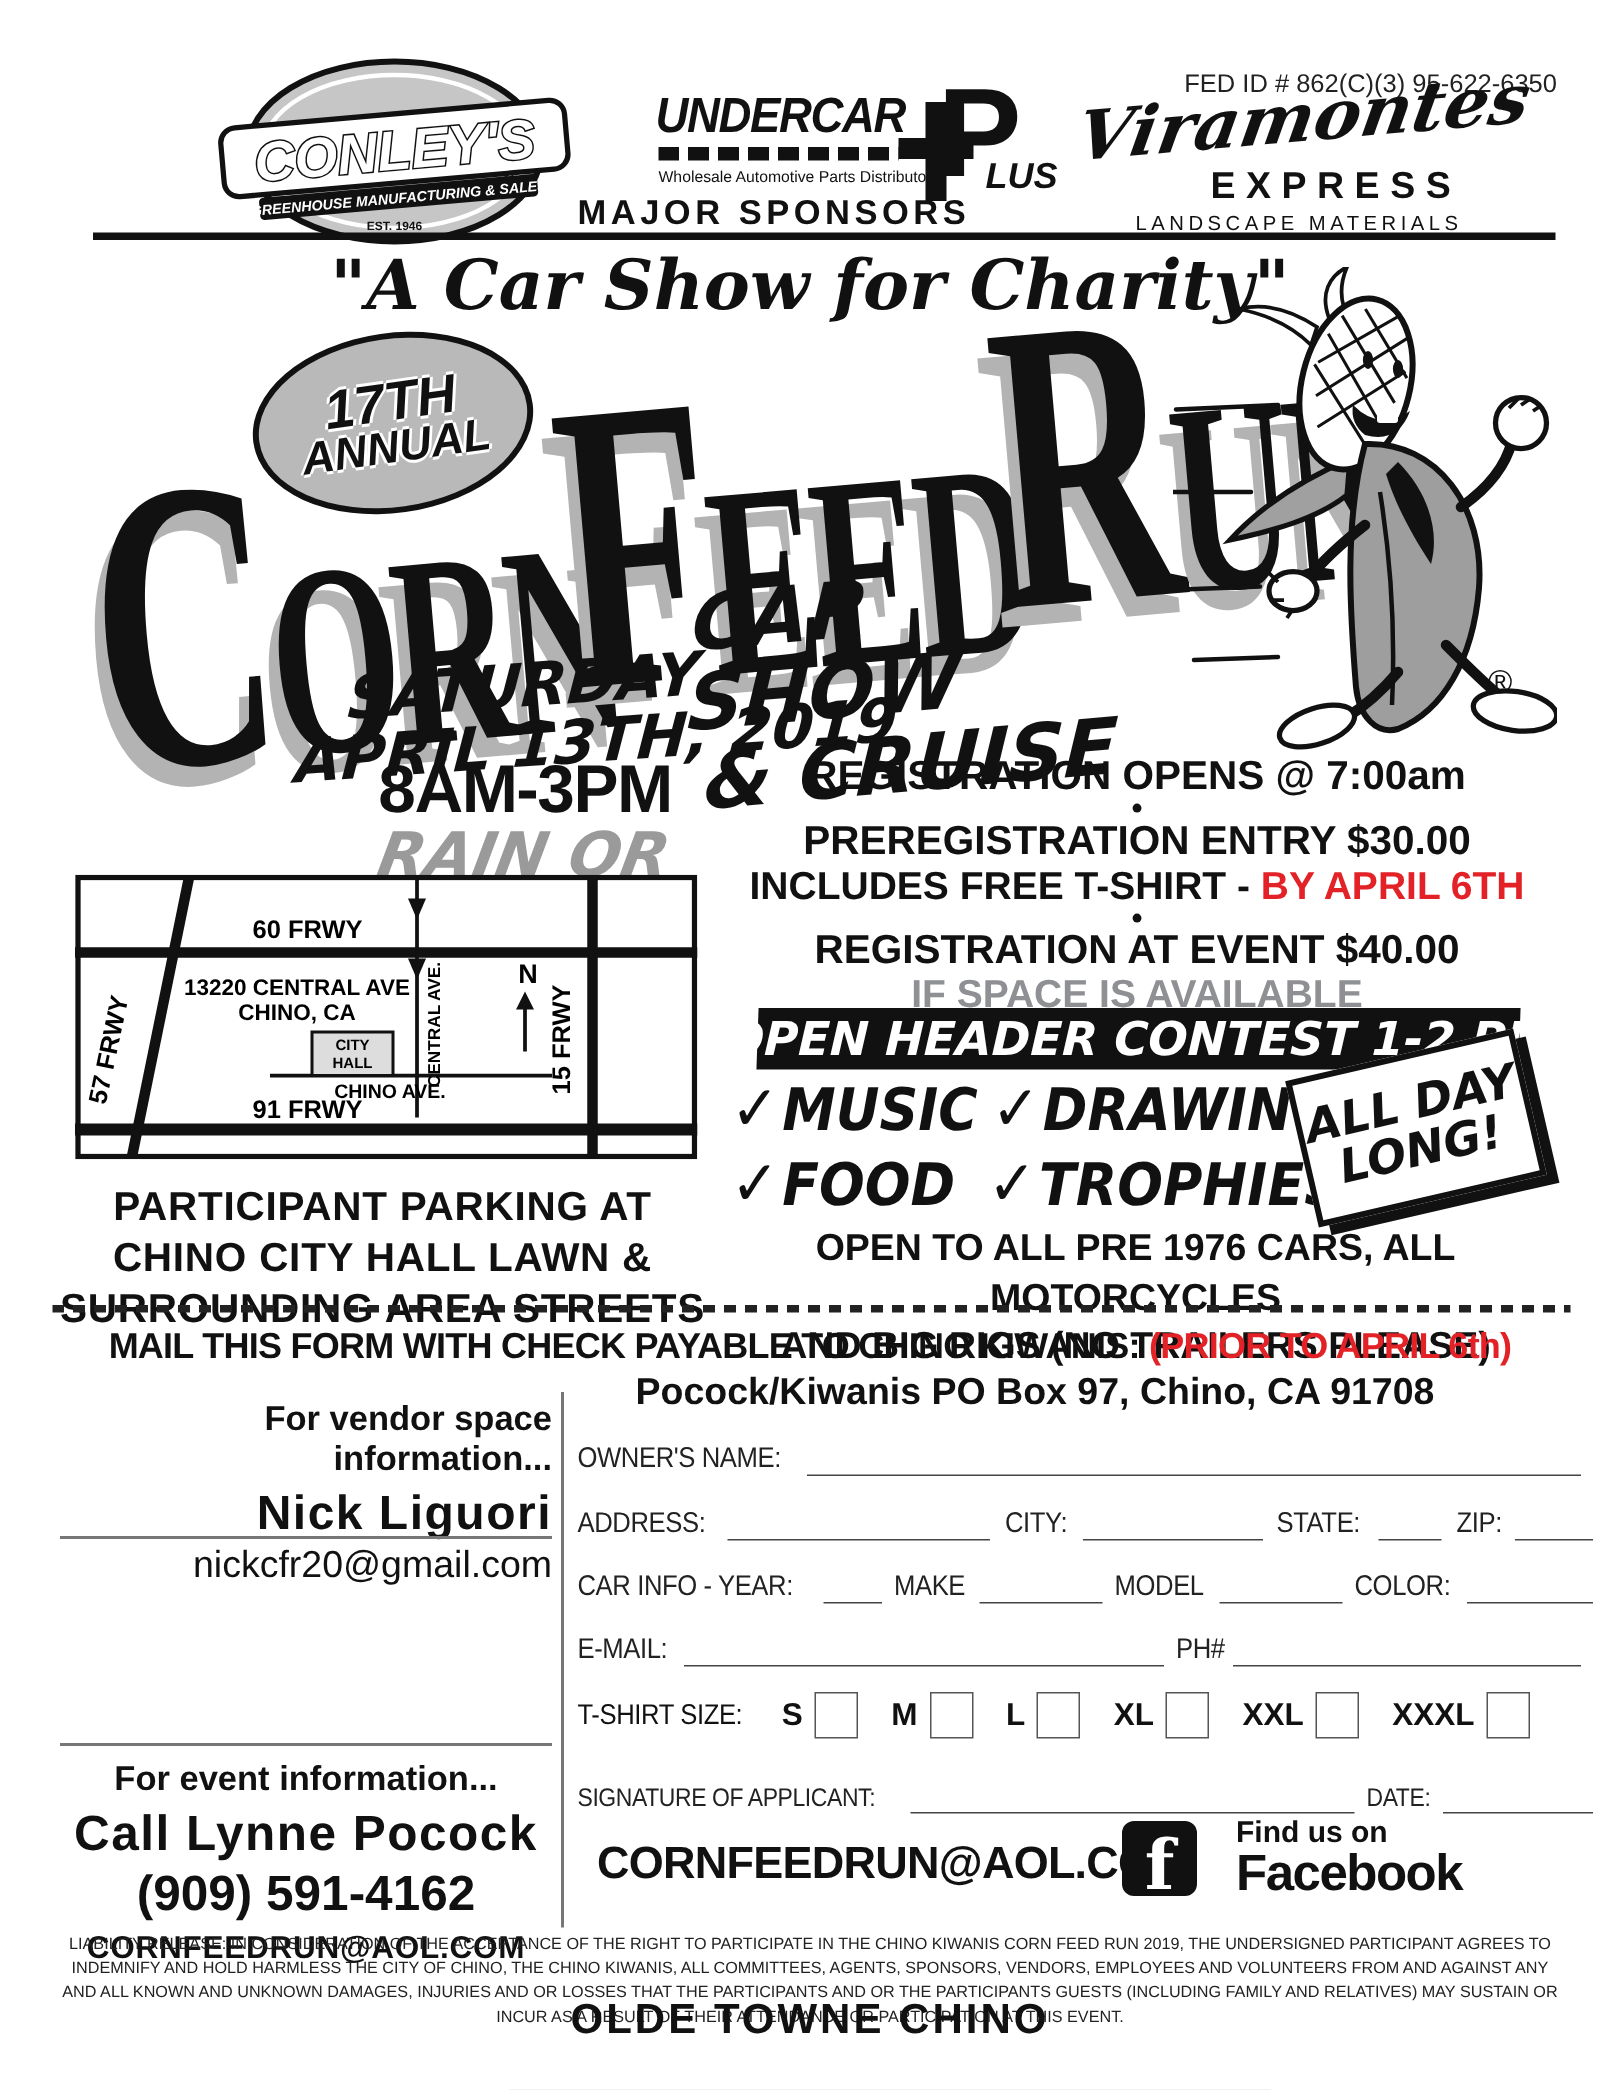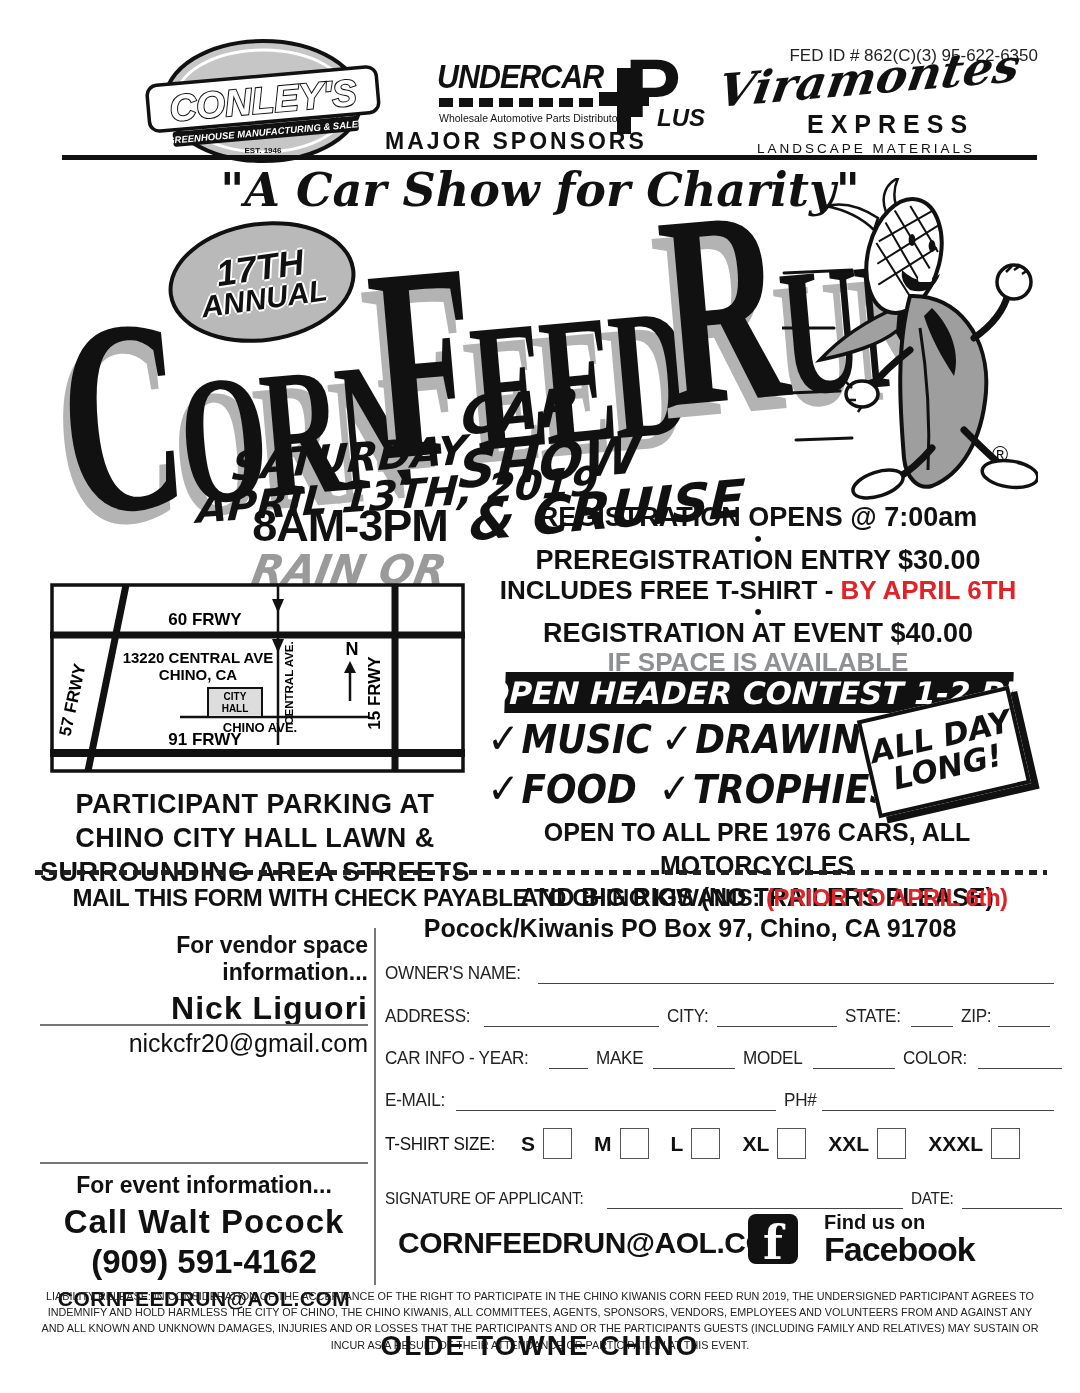--- a/index.html
+++ b/index.html
@@ -306,31 +306,31 @@
 
   <div class="abs contact" style="top:932px;text-align:right;">
     <div class="h">For vendor space information...</div>
     <div class="n">Nick Liguori</div>
     <div class="e">nickcfr20@gmail.com</div>
   </div>
   <div class="abs hdiv" style="top:1024px;"></div>
   <div class="abs hdiv" style="top:1162px;"></div>
   <div class="abs contact" style="top:1172px;">
     <div class="h">For event information...</div>
-    <div class="n" style="font-size:33px;">Call Walt Pocock</div>
+    <div class="n" style="font-size:33px;">Call Lynne Pocock</div>
     <div class="t" style="font-size:33px;">(909) 591-4162</div>
     <div class="e2" style="font-size:21px;">CORNFEEDRUN@AOL.COM</div>
   </div>
   <div class="abs vdiv"></div>
 
   <div class="abs frow" style="top:962px;">
     <span class="lbl">OWNER'S NAME:</span>
     <span class="line"></span>
   </div>
-  <div class="abs frow" style="top:1005px;">
+  <div class="abs frow" style="top:1005px;justify-content:space-between;">
     <span class="lbl">ADDRESS:</span>
     <span class="linefix" style="width:175px;"></span>
     <span class="lbl">CITY:</span>
     <span class="linefix" style="width:120px;"></span>
     <span class="lbl">STATE:</span>
     <span class="linefix" style="width:42px;"></span>
     <span class="lbl">ZIP:</span>
     <span class="linefix" style="width:52px;margin-right:0;"></span>
   </div>
   <div class="abs frow" style="top:1047px;">

